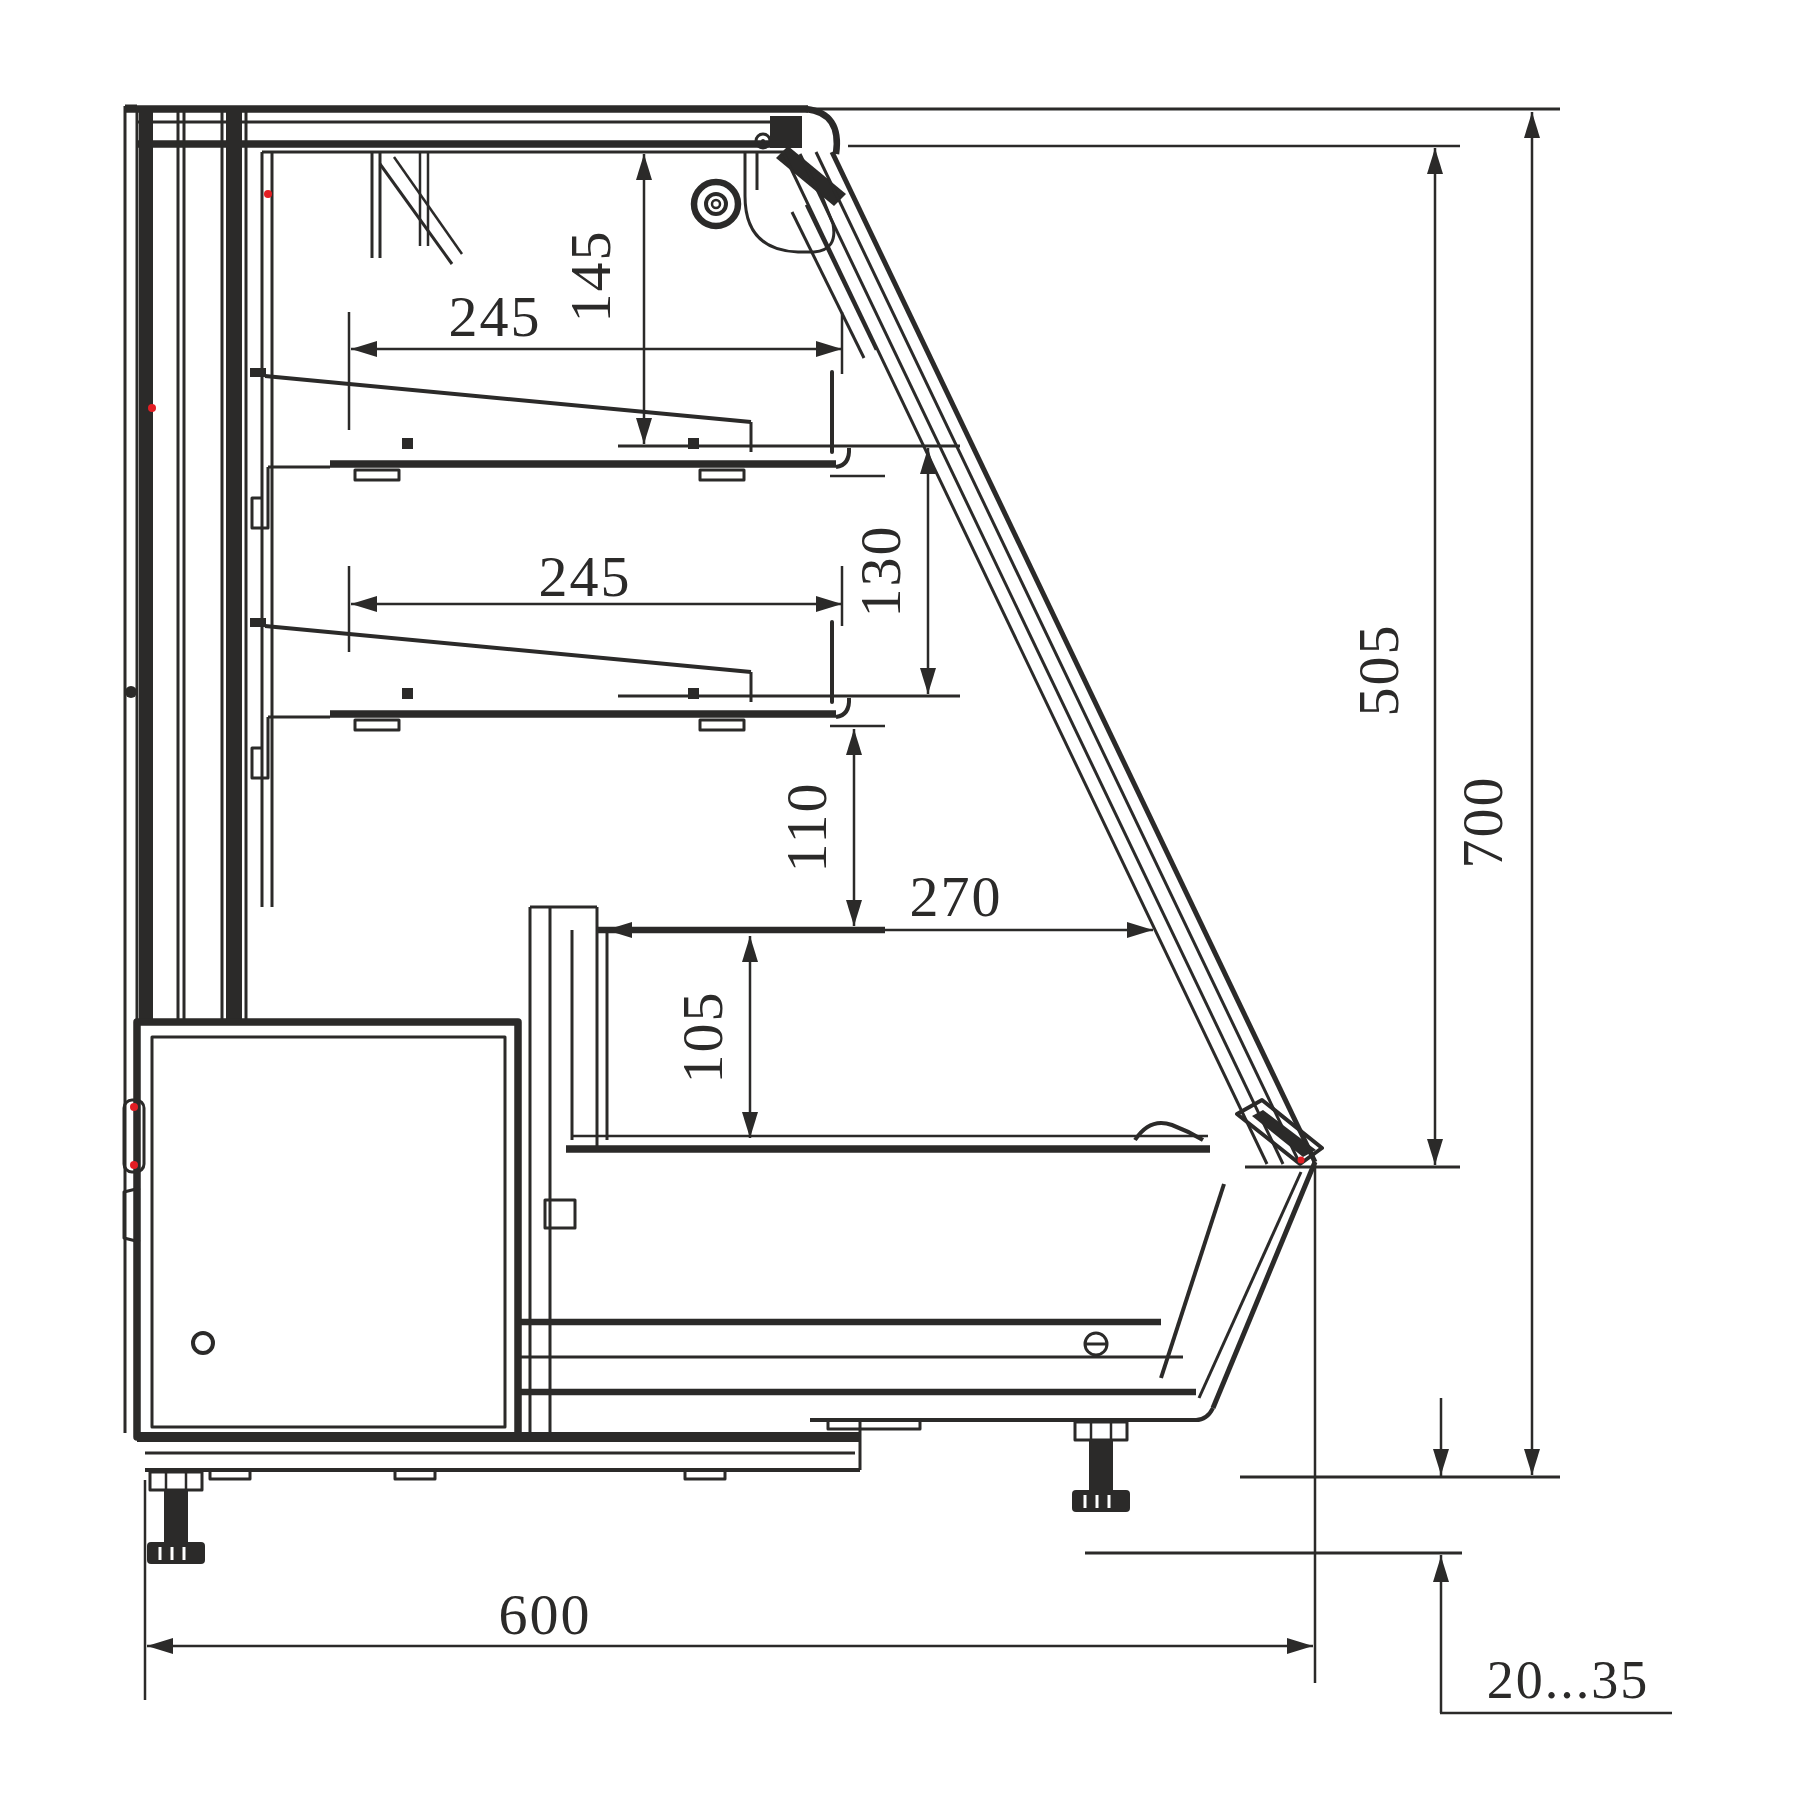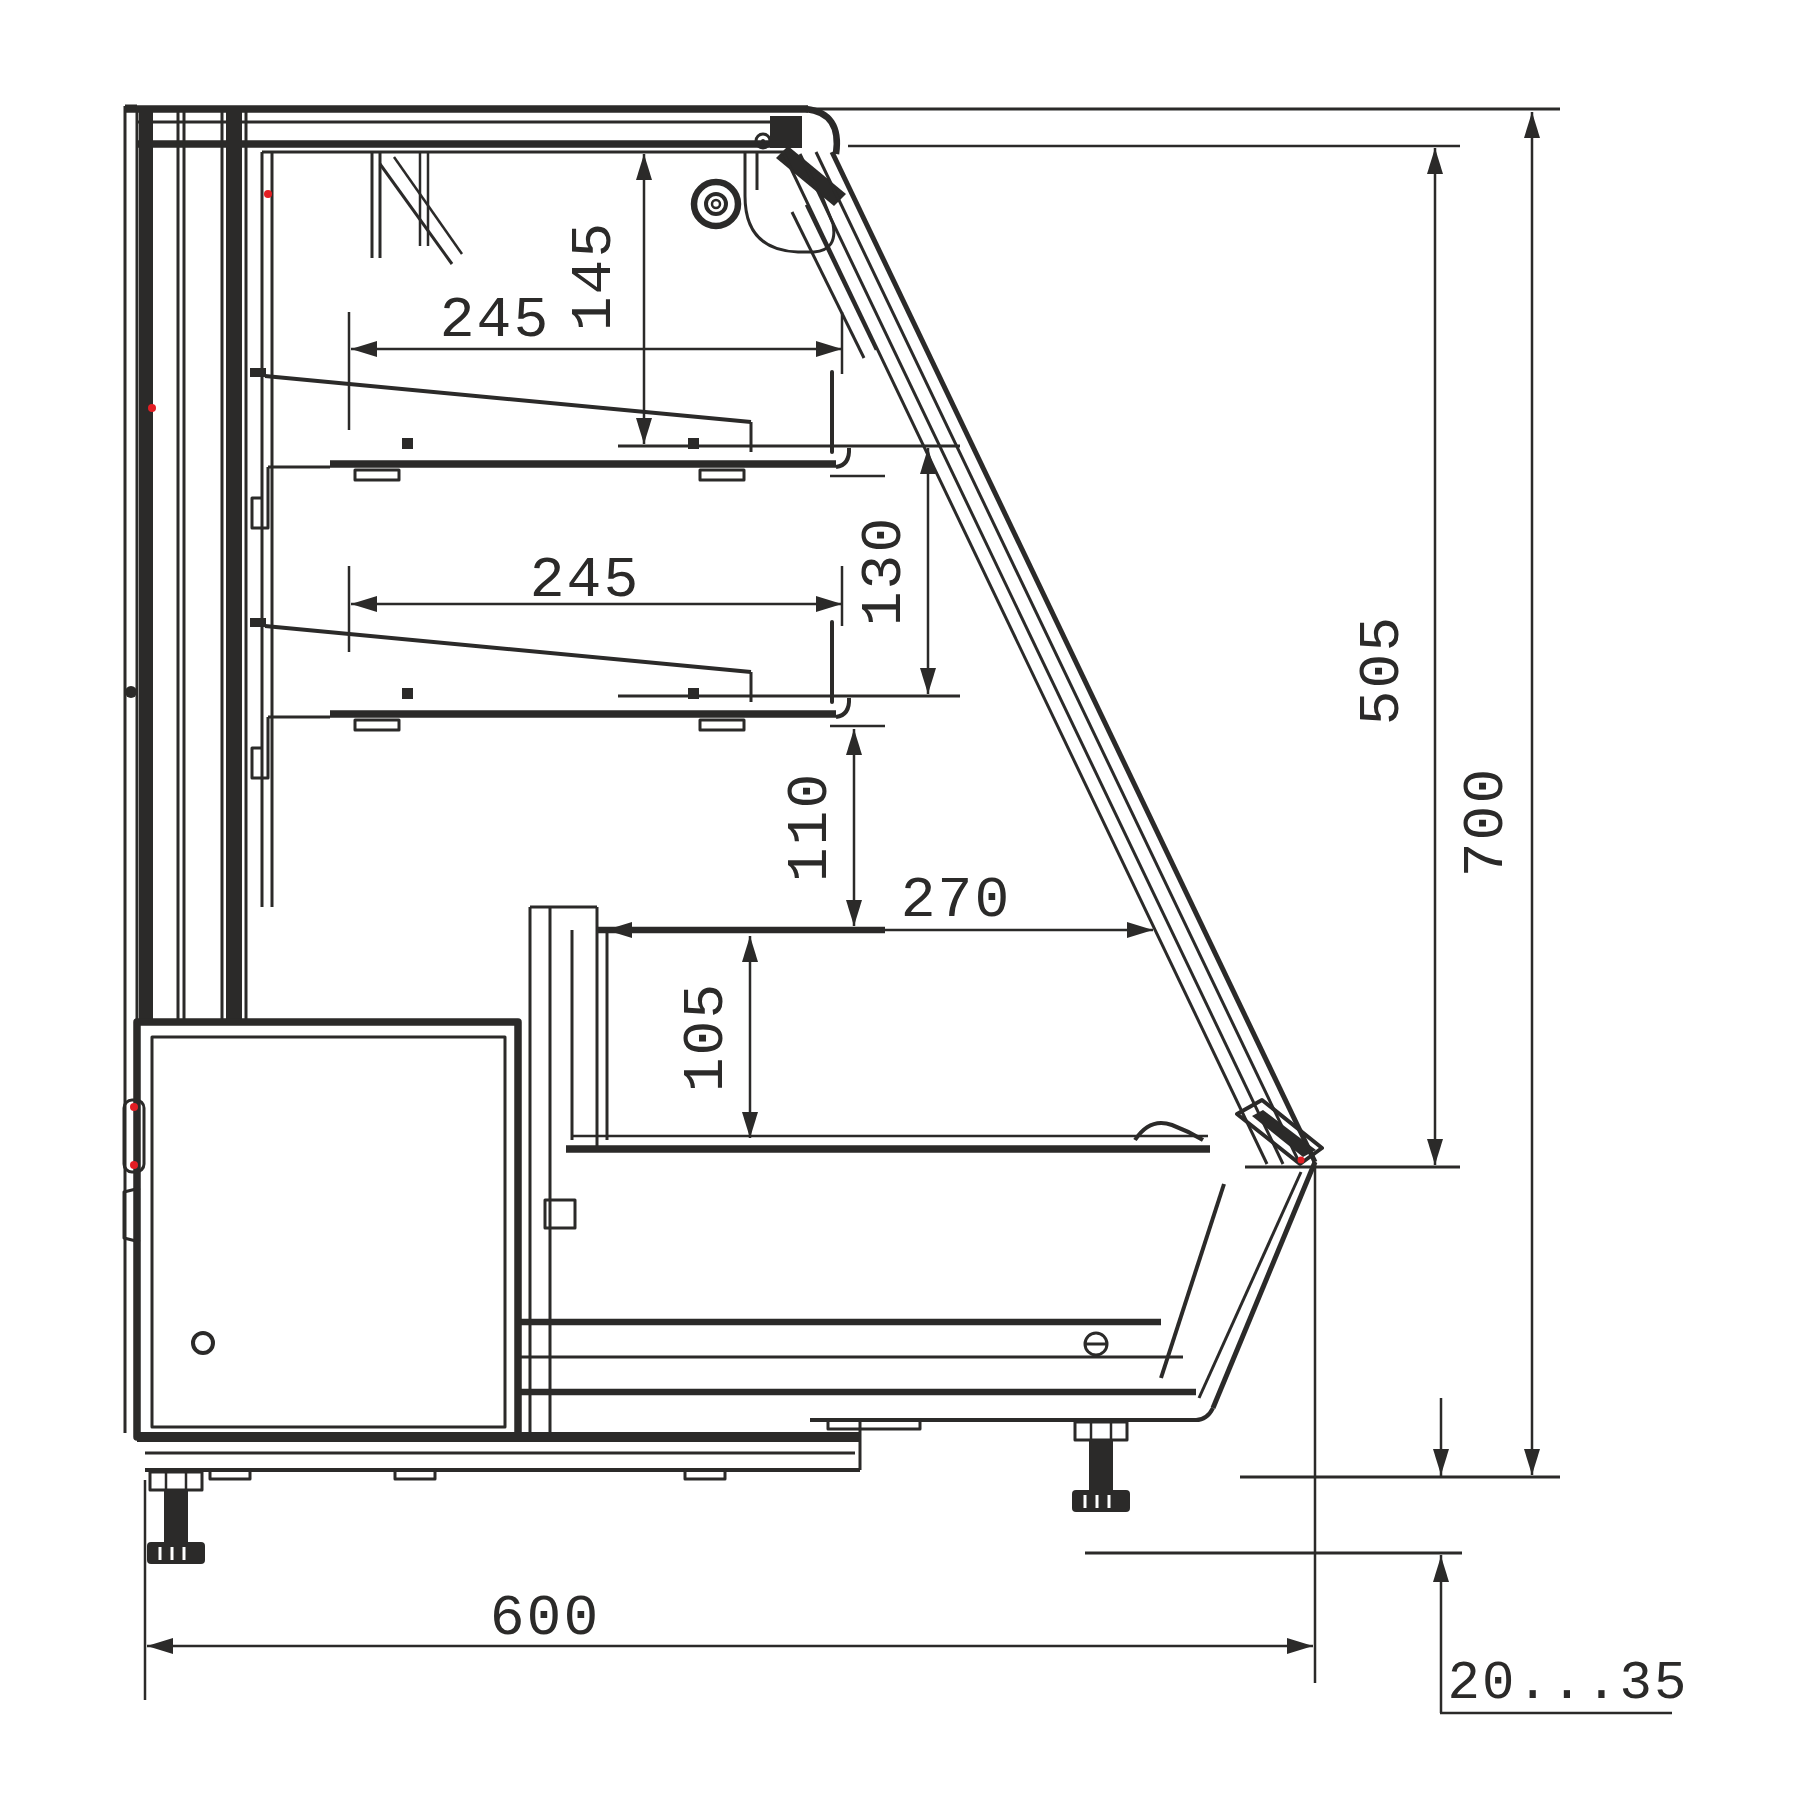--- a/index.html
+++ b/index.html
@@ -1,17 +1,17 @@
 <!DOCTYPE html>
 <html><head>
 <meta charset="utf-8">
 <style>
   html,body{margin:0;padding:0;background:#ffffff;}
   .sheet{position:relative;width:1800px;height:1813px;background:#fff;overflow:hidden;
-         font-family:Liberation Mono, monospace;}
+         font-family:Liberation Serif, serif;}
   svg{display:block}
   
   .ln path,.ln line,.ln rect,.ln circle,.ln polyline{fill:none;stroke:#2b2a29;stroke-width:3;stroke-linecap:butt;stroke-linejoin:round;}
   .w2{stroke-width:2.5 !important}
   .w4{stroke-width:4 !important}
   .w5{stroke-width:5 !important}
   .w6{stroke-width:6.5 !important}
   .w7{stroke-width:7.5 !important}
   .w9{stroke-width:10 !important}
   .blk{fill:#2b2a29 !important;stroke:none !important}

